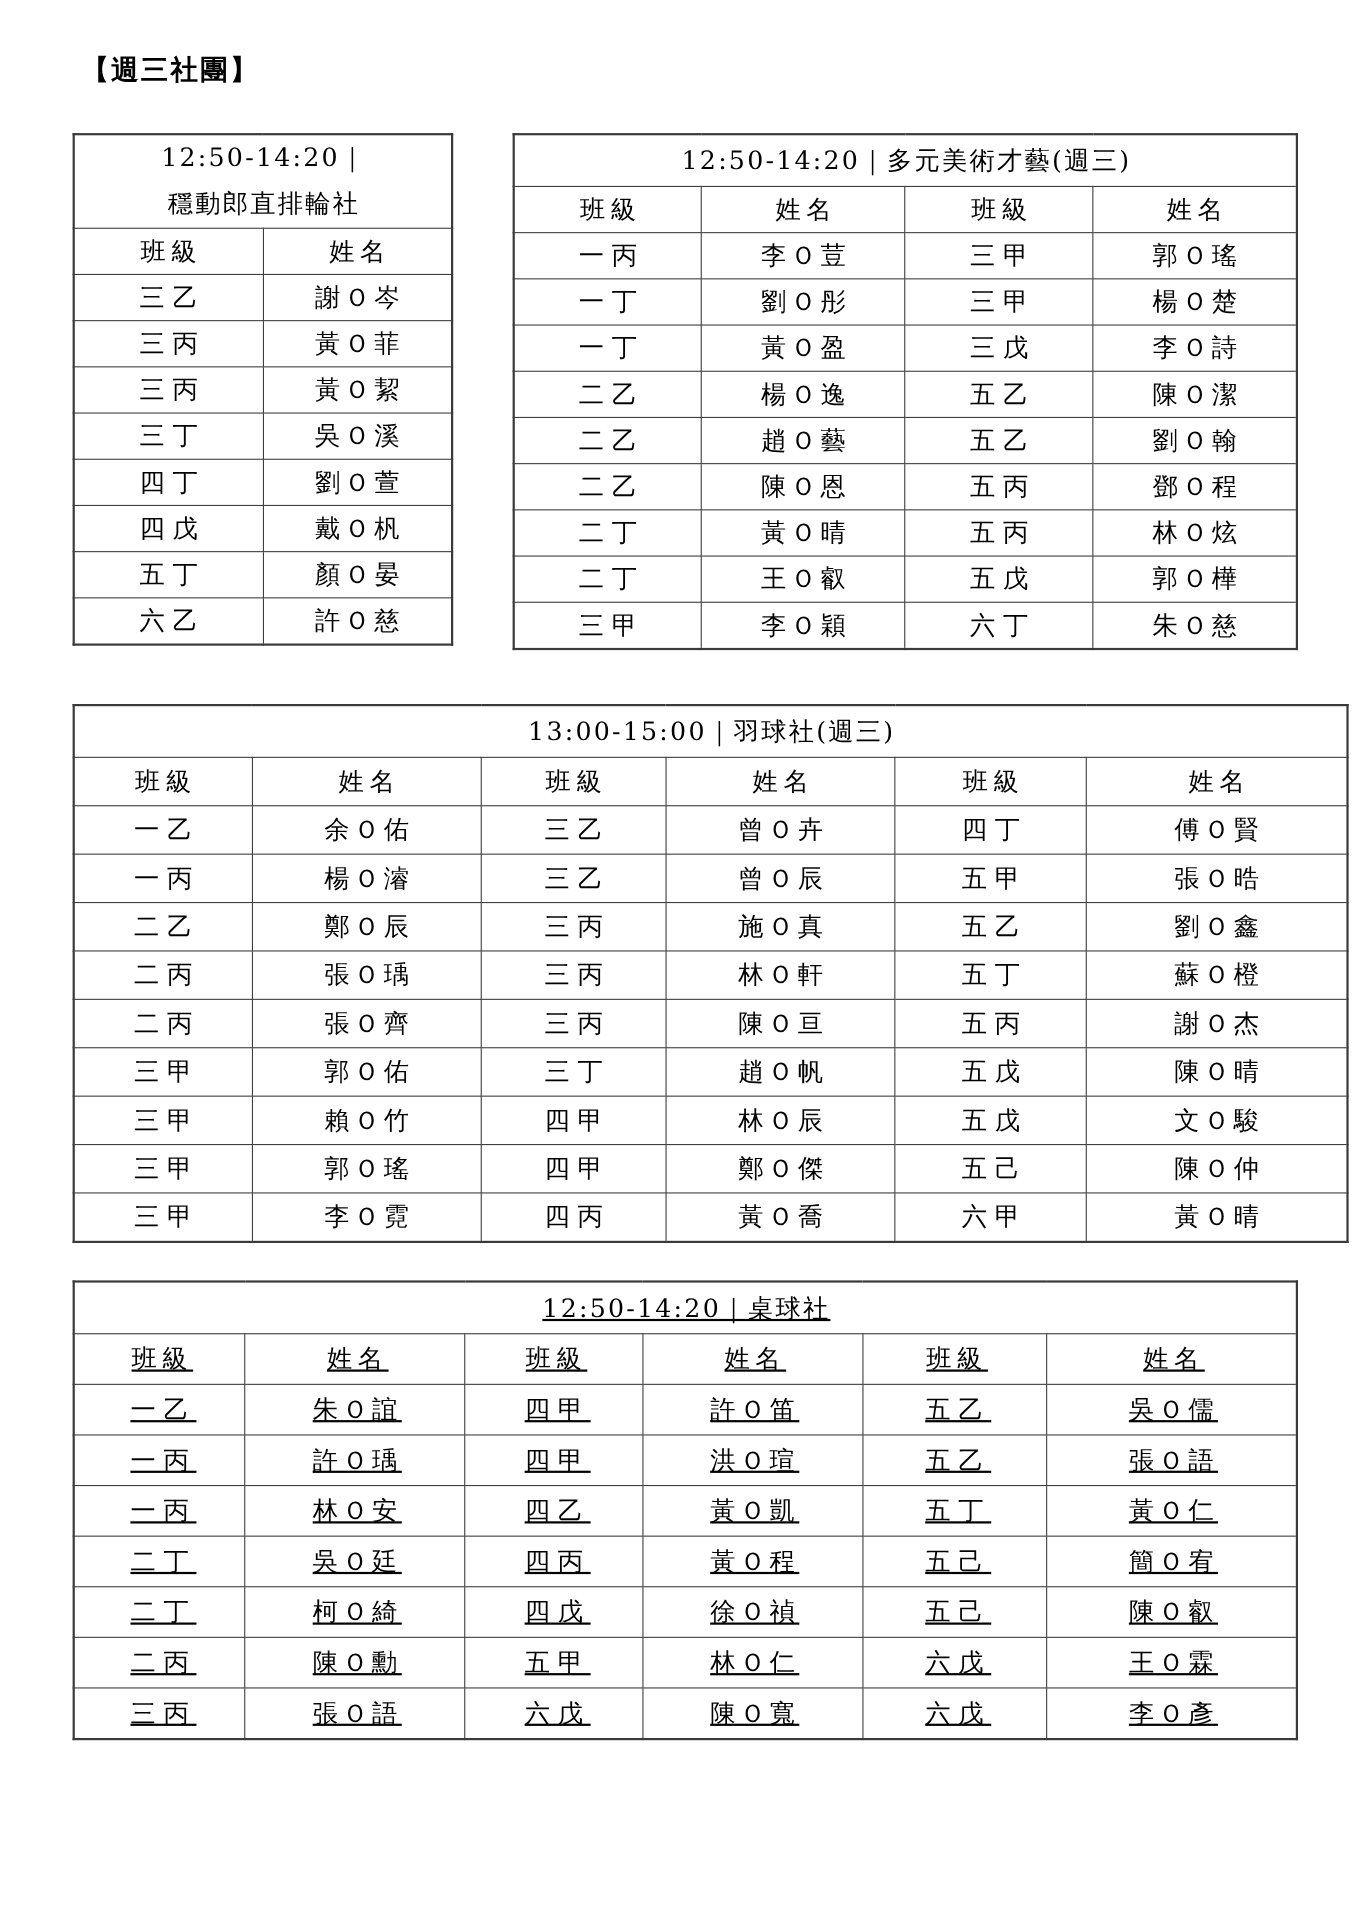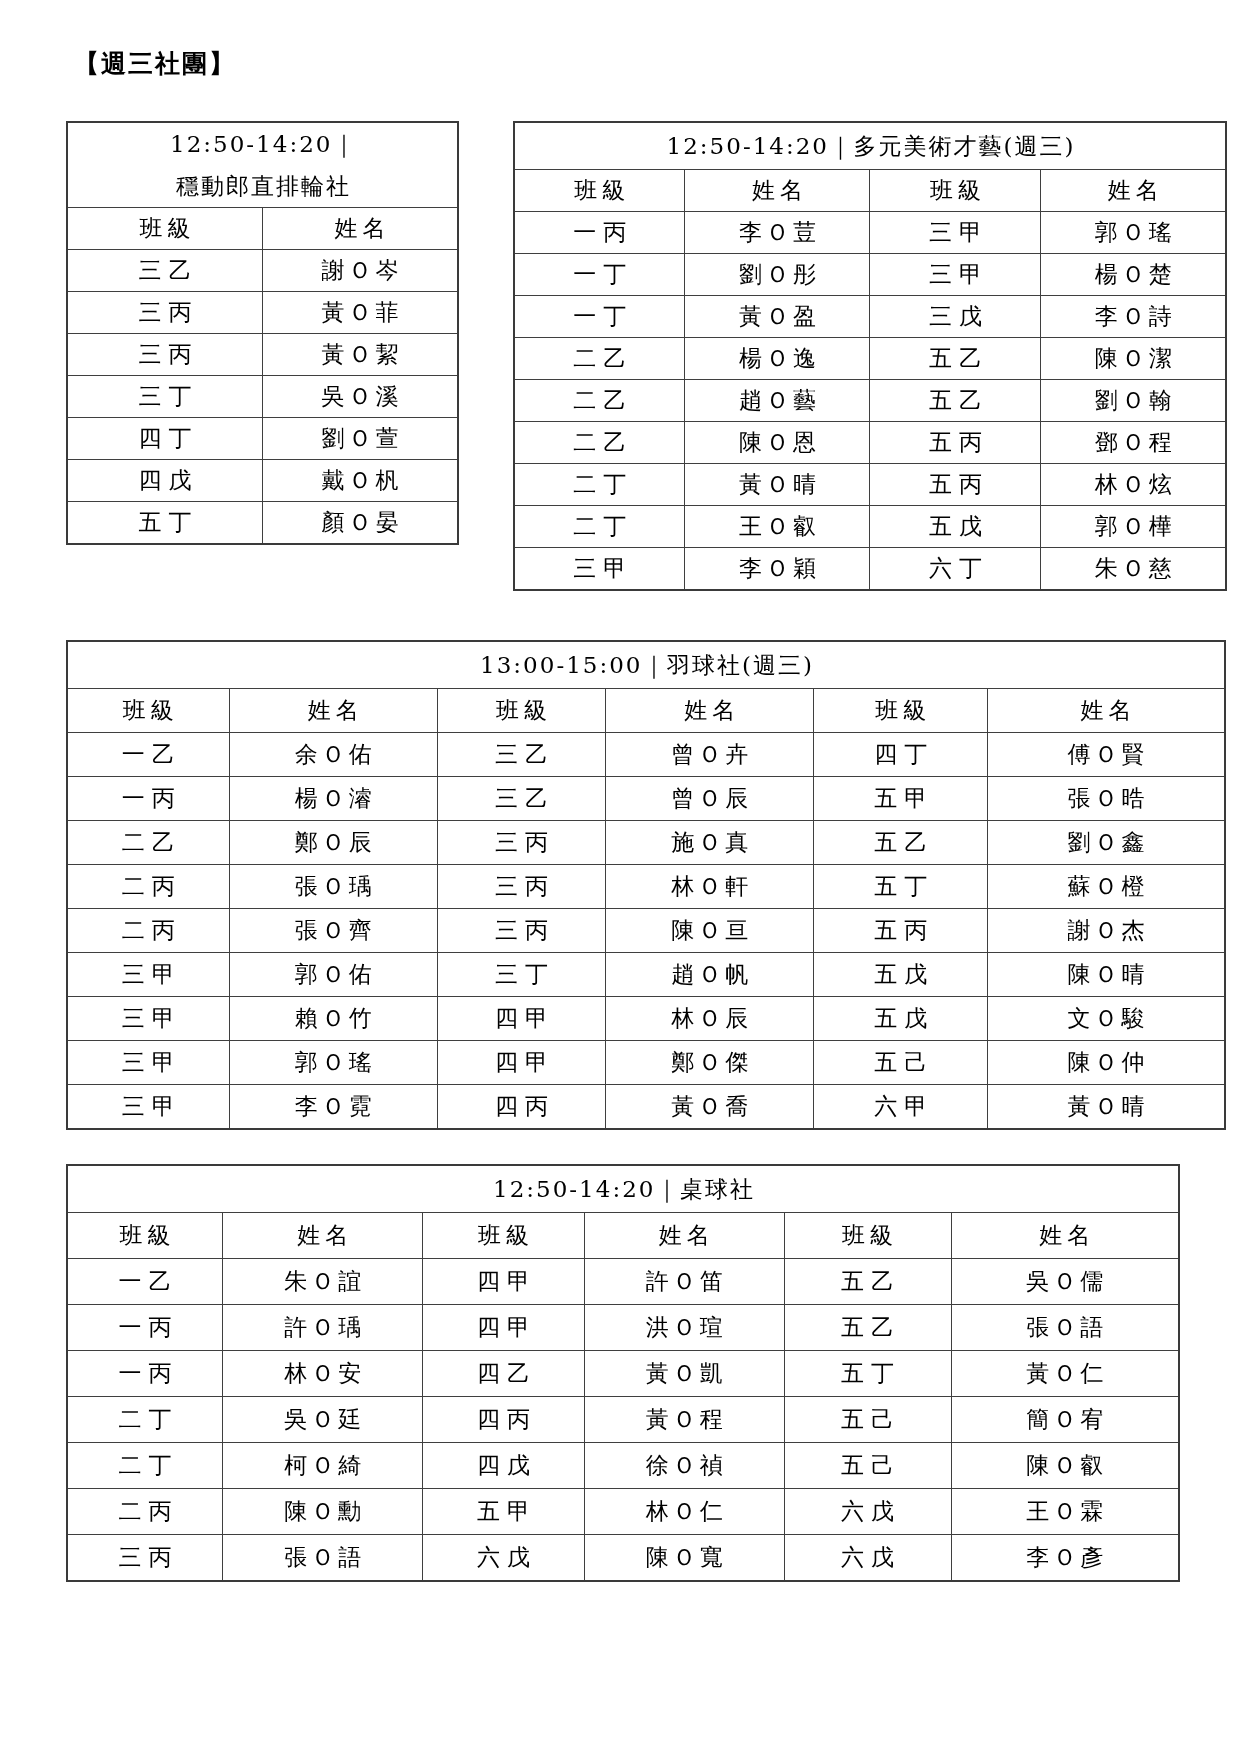--- a/index.html
+++ b/index.html
@@ -9,31 +9,31 @@
   .top-row{display:flex;align-items:flex-start;gap:54px;margin-top:40px;}
   table.t{border-collapse:collapse;table-layout:fixed;border:2px solid #3a3a3a;}
   table.t td,table.t th{border:1.5px solid #3f3f3f;text-align:center;vertical-align:middle;
     font-weight:normal;padding:0;font-size:23px;overflow:hidden;}
   
   td[data-name="class-cell"]{letter-spacing:7px;text-indent:7px;}
   td[data-name="name-cell"]{letter-spacing:4px;text-indent:4px;}
   th.hdr{letter-spacing:5px;text-indent:5px;}
   .title-cell{font-size:24px;letter-spacing:2px;text-indent:2px;}
   
-  .skating{width:393px;padding-left:37px;}
+  .skating{width:346px;padding-left:37px;}
   .skating td,.skating th{height:41px;}
   .skating .title-cell{height:84px;}
   .skating .title-cell div{line-height:42px;}
   .art{width:714px;}
   .art td,.art th{height:41px;}
   .art .title-cell{height:46px;}
   .badminton{width:1160px;margin-top:49px;}
   .badminton td,.badminton th{height:43px;}
   .badminton .title-cell{height:46px;}
-  .pingpong{width:1114px;margin-top:34px;}
+  .pingpong{width:1114px;margin-top:34px;text-decoration:underline;}
   .pingpong td,.pingpong th{height:45px;}
   .pingpong .title-cell{height:46px;}
 </style>
 </head>
 <body>
 
 <div class="page" data-name="document-page">
 
   <h1 class="page-title" data-name="page-title">【週三社團】</h1>
 
@@ -77,20 +77,24 @@
             <td data-name="class-cell">四丁</td>
             <td data-name="name-cell">劉Ｏ萱</td>
           </tr>
           <tr data-name="table-row">
             <td data-name="class-cell">四戊</td>
             <td data-name="name-cell">戴Ｏ杋</td>
           </tr>
           <tr data-name="table-row">
             <td data-name="class-cell">五丁</td>
             <td data-name="name-cell">顏Ｏ晏</td>
+          </tr>
+          <tr data-name="table-row">
+            <td data-name="class-cell">六乙</td>
+            <td data-name="name-cell">許Ｏ慈</td>
           </tr>
         </tbody>
     </table>
 
     <table class="t art" data-name="art-club-table">
       <colgroup>
           <col style="width:24%">
           <col style="width:26%">
           <col style="width:24%">
           <col style="width:26%">

